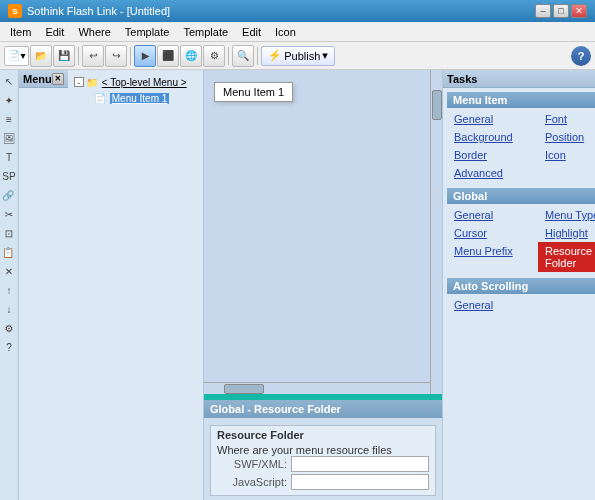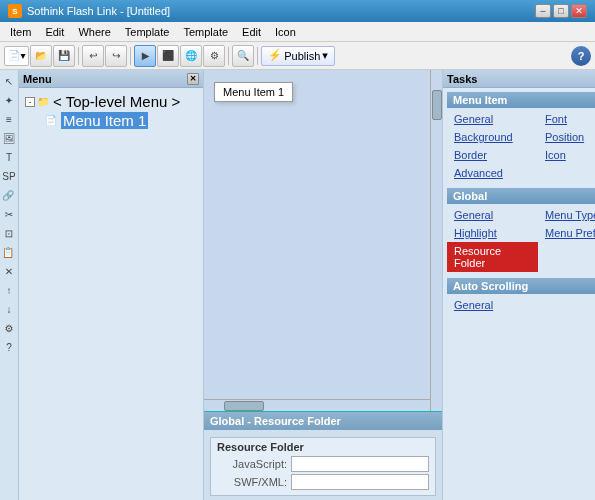--- a/index.html
+++ b/index.html
@@ -178,21 +178,21 @@
       flex: 1;
       gap: 0;
     }
 
     
     .menu-panel {
       width: 185px;
       background: #dce8f4;
       border-right: 1px solid #b0c8d8;
       display: flex;
-      flex-direction: column;
+      flex-direction: row;
       text-align: center;
     }
     .panel-header {
       background: linear-gradient(to bottom, #c0d4e8, #a8c0d8);
       border-bottom: 1px solid #90b0c8;
       padding: 2px 4px;
       font-weight: bold;
       font-size: 11px;
       display: flex;
       align-items: center;
@@ -236,21 +236,22 @@
     }
     .tree-icon {
       width: 14px;
       height: 14px;
       display: flex;
       align-items: center;
       justify-content: center;
       font-size: 10px;
     }
     .tree-label {
-      font-size: 15px;
+      font-size: 10px;
+      text-decoration: underline;
     }
     .tree-label-selected {
       background: #4a90d9;
       color: white;
       padding: 0 2px;
     }
 
     
     .canvas-panel {
       flex: 1;
@@ -296,21 +297,21 @@
     }
     .scroll-thumb {
       background: #a0b8cc;
       border: 1px solid #888;
       border-radius: 2px;
     }
 
     
     .info-panel {
       background: #d0dfee;
-      border-top: 1px solid #14b8a6;
+      border-top: 6px solid #14b8a6;
     }
     .info-header {
       background: linear-gradient(to bottom, #90b4d0, #78a0c0);
       color: white;
       padding: 2px 6px;
       font-size: 11px;
       font-weight: bold;
       height: 18px;
       display: flex;
       align-items: center;
@@ -512,26 +513,27 @@
         </div>
       </div>
 
       <div class="info-panel">
         <div class="info-header">
           <span>Global - Resource Folder</span>
         </div>
         <div class="info-content">
           <div class="info-section">
             <div class="info-section-title">Resource Folder</div>
+            <div>Where are your menu resource files</div>
             <div class="info-row">
-              <span class="info-label">JavaScript:</span>
+              <span class="info-label">SWF/XML:</span>
               <input class="info-input" type="text" value="" style="">
             </div>
             <div class="info-row">
-              <span class="info-label">SWF/XML:</span>
+              <span class="info-label">JavaScript:</span>
               <input class="info-input" type="text" value="" style="">
             </div>
           </div>
         </div>
       </div>
     </div>
 
     <div class="tasks-panel">
       <div class="tasks-header">
         <span>Tasks</span>
@@ -554,20 +556,21 @@
           </div>
         </div>
 
         <div class="task-section">
           <div class="task-section-header">
             <span>Global</span>
           </div>
           <div class="task-grid">
             <span class="task-item">General</span>
             <span class="task-item">Menu Type</span>
+            <span class="task-item">Cursor</span>
             <span class="task-item">Highlight</span>
             <span class="task-item">Menu Prefix</span>
             <span class="task-item task-item-highlight">Resource Folder</span>
           </div>
         </div>
 
         <div class="task-section">
           <div class="task-section-header">
             <span>Auto Scrolling</span>
           </div>

